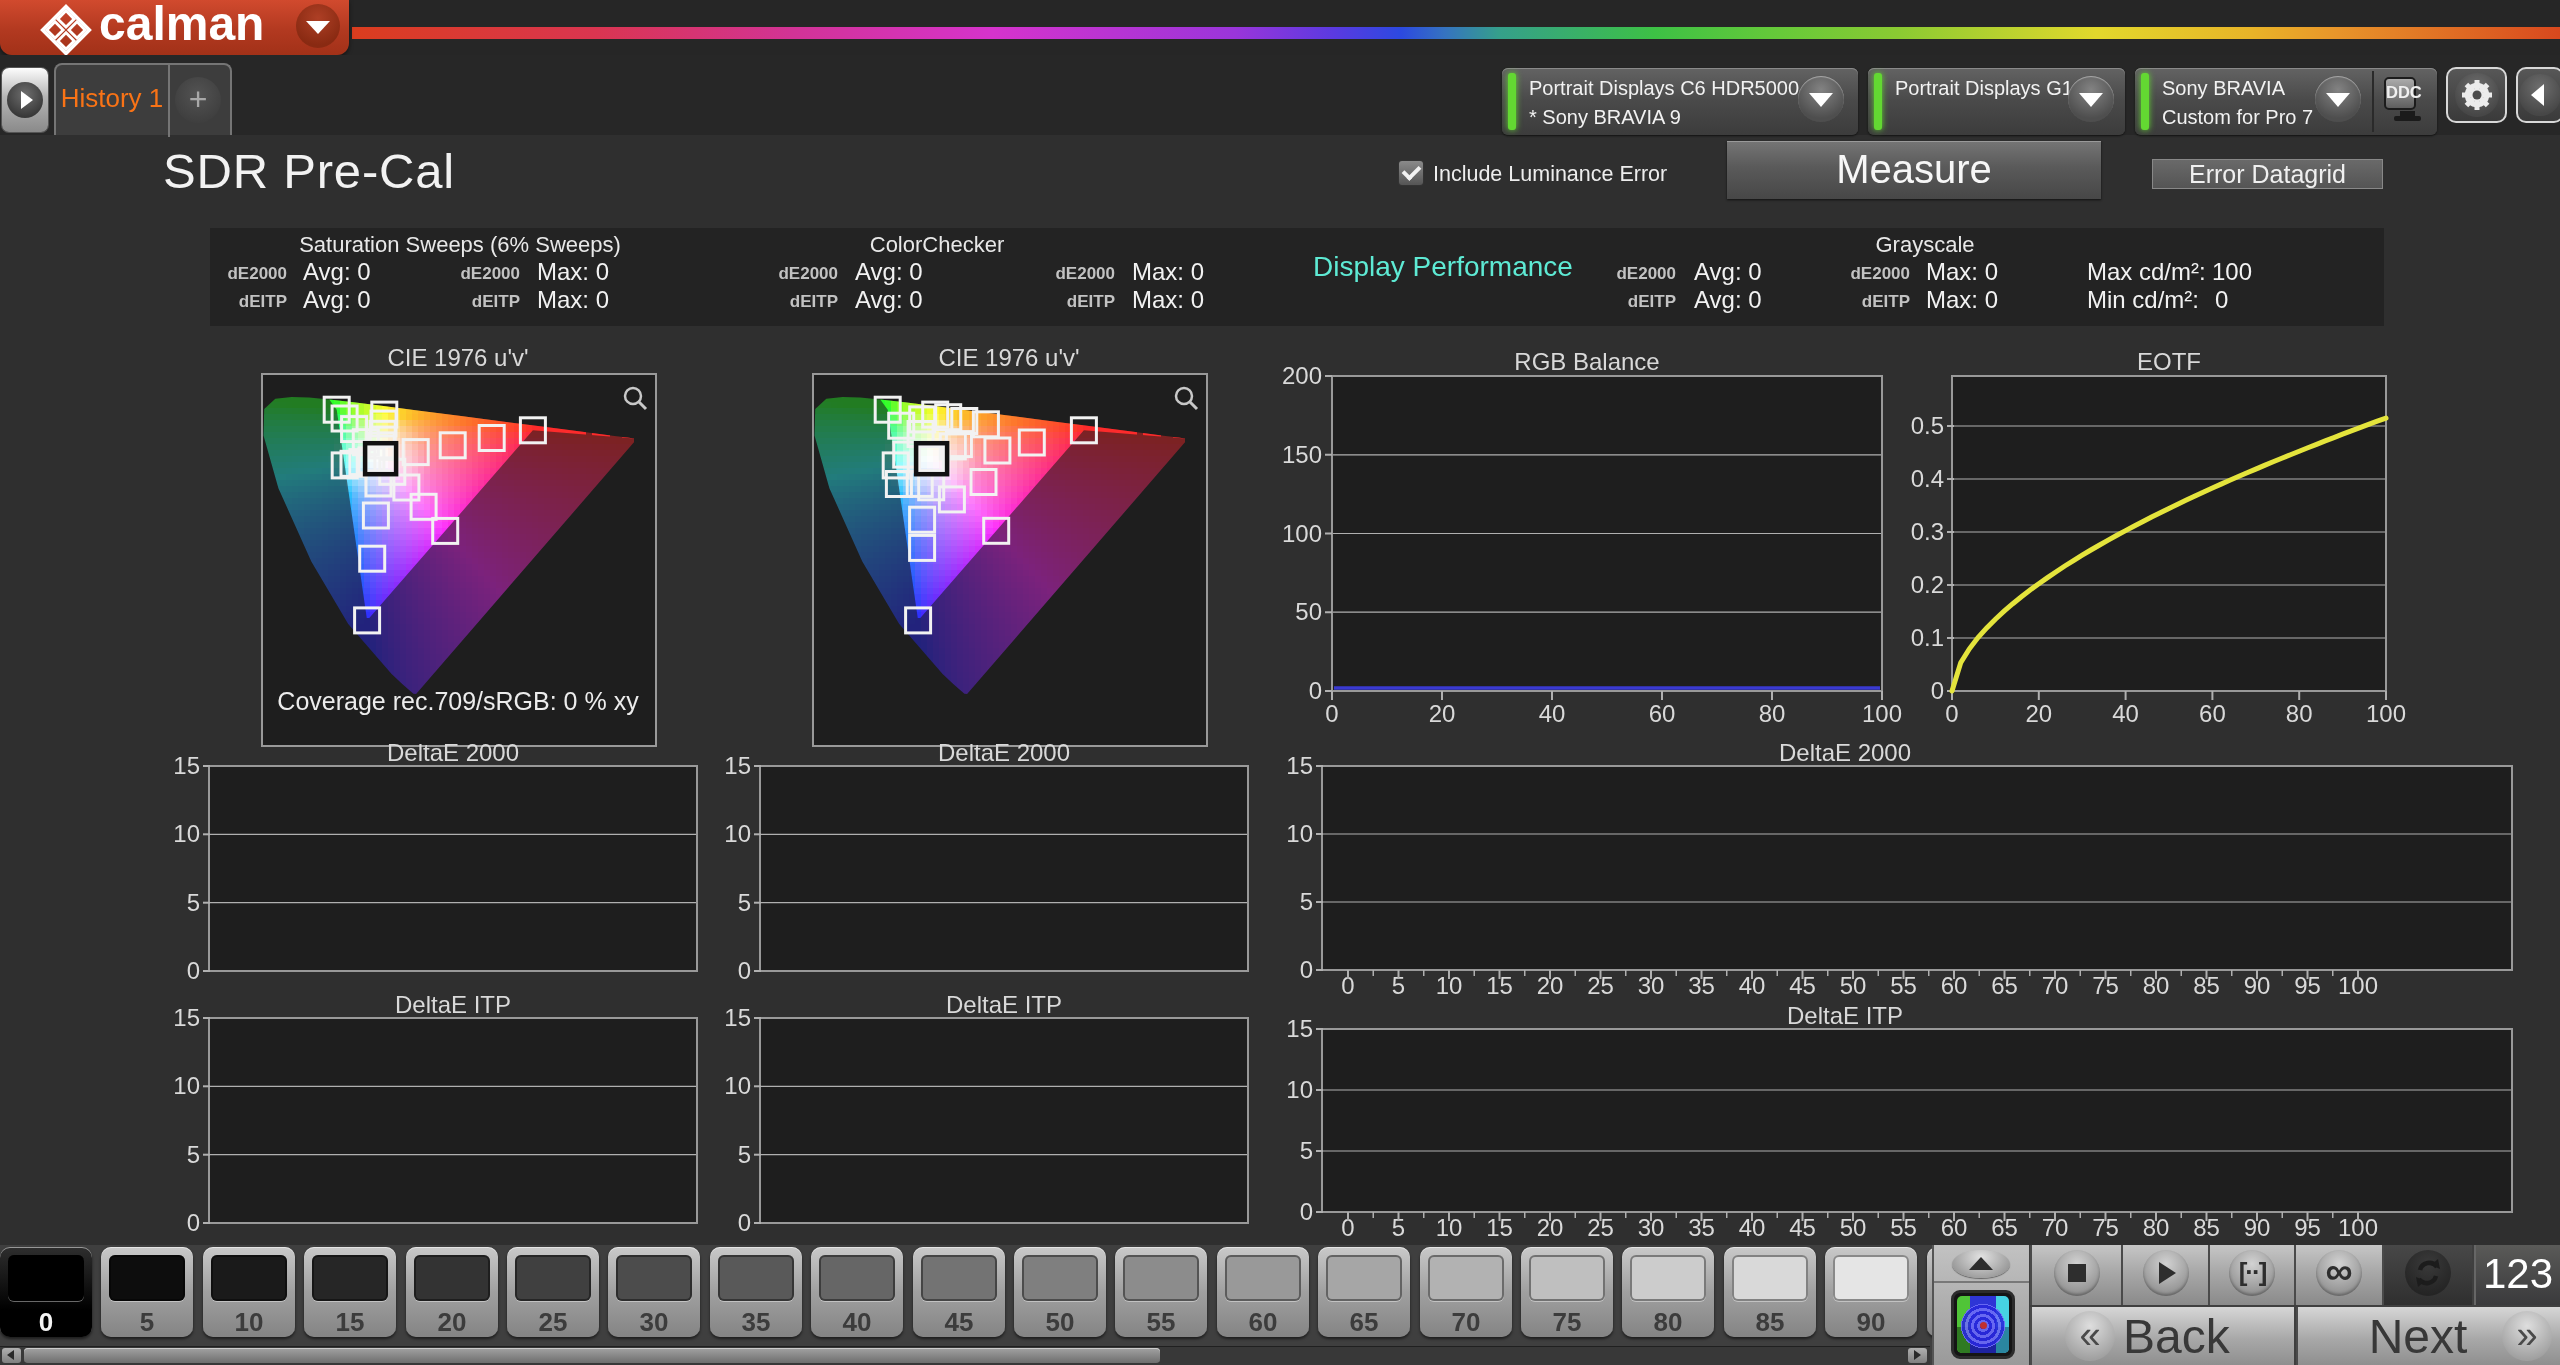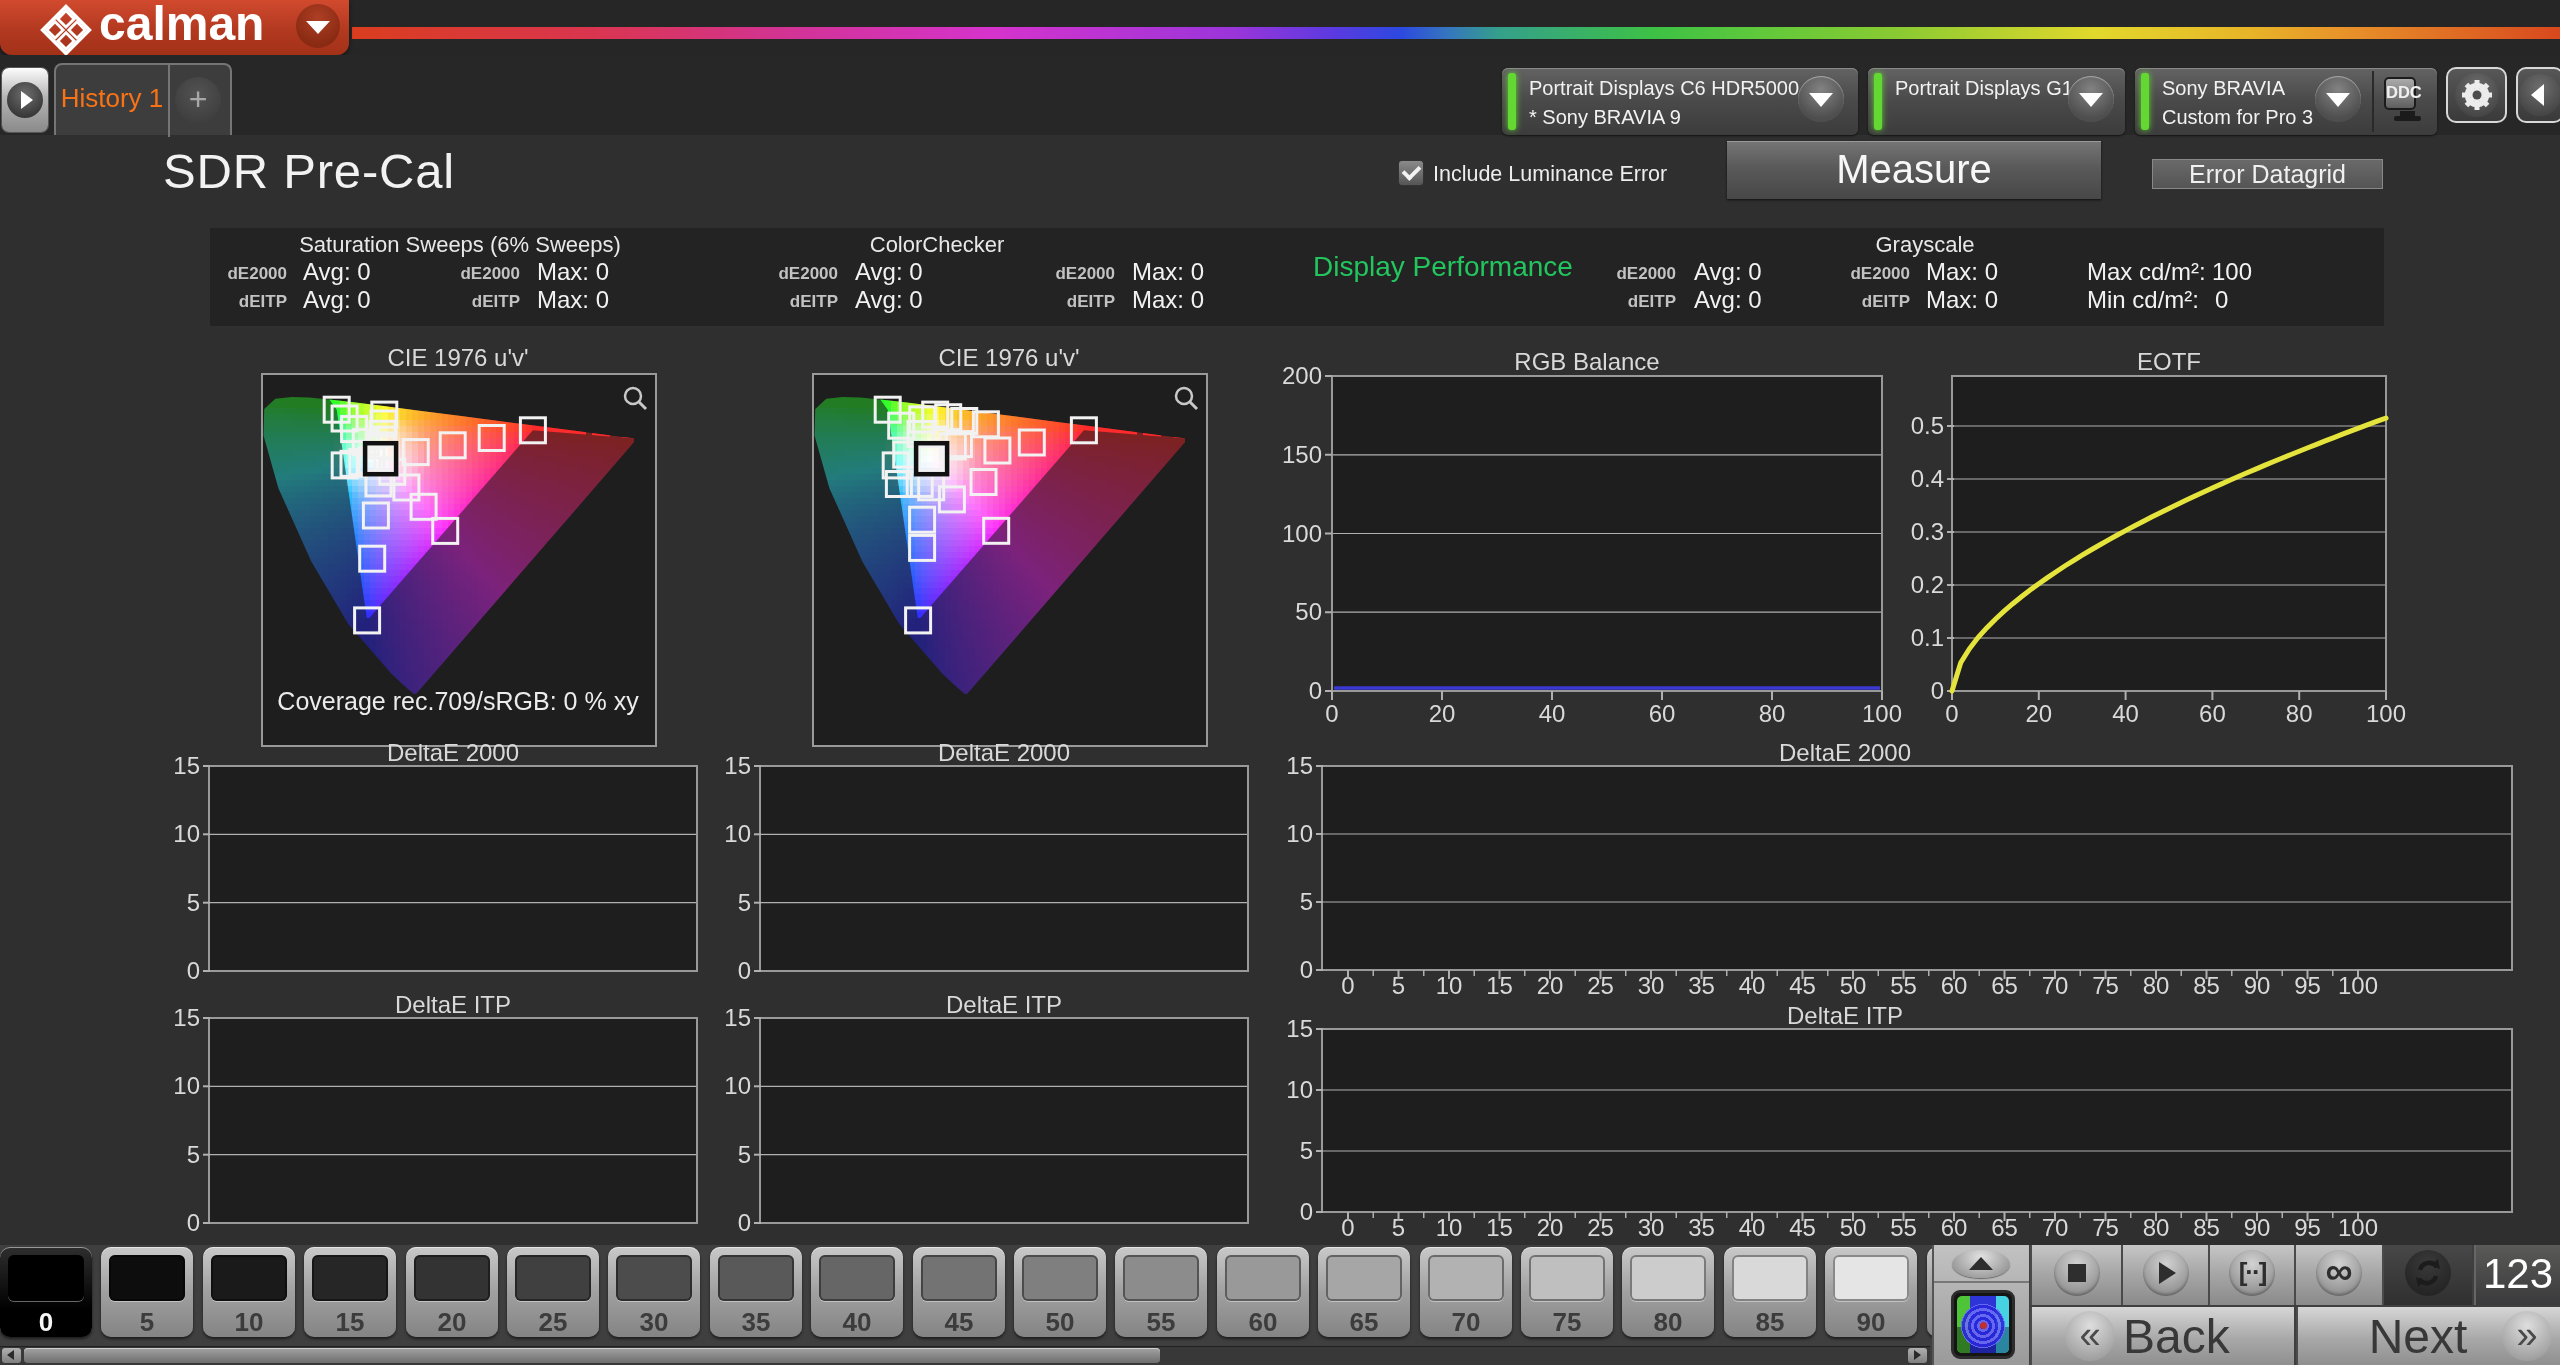--- a/index.html
+++ b/index.html
@@ -105,21 +105,21 @@
     <div class="arr" style="right:14px"></div>
   </div>
 <div class="dd" style="left:1868px;width:257px">
     <div class="green"></div>
     <div class="tx">Portrait Displays G1</div>
     <div class="arr" style="right:11px"></div>
   </div>
 <div class="dd" style="left:2135px;width:302px">
     <div class="green"></div>
     <div class="tx">Sony BRAVIA
-Custom for Pro 3</div>
+Custom for Pro 7</div>
     <div class="arr" style="right:76px"></div>
 <div style="position:absolute;left:237px;top:3px;width:2px;height:61px;background:#2a2a2a"></div>
 <div style="position:absolute;left:249px;top:9px;width:32px;height:33px;border-radius:5px;background:linear-gradient(#ababab,#5e5e5e);border:2.5px solid #1b1b1b;color:#f0f0f0;font-size:16.5px;font-weight:bold;text-align:center;line-height:27px">DDC</div>
 <div style="position:absolute;left:265px;top:43px;width:15px;height:5px;background:#1b1b1b"></div>
 <div style="position:absolute;left:259px;top:48px;width:27px;height:5px;border-radius:2px;background:#1b1b1b"></div>
 </div>
 <div class="sqbtn" style="left:2446px">
     <div class="circ">
 <svg width="44" height="44">
         <g stroke="#ececec" stroke-width="5">
@@ -140,21 +140,21 @@
   </div>
 <div id="title">SDR Pre-Cal</div>
 <div id="chk"></div>
 <div id="chklab">Include Luminance Error</div>
 <div id="measure">Measure</div>
 <div id="showdg">Error Datagrid</div>
 <div id="stats"></div>
 <div class="sh" style="left:250px;top:232px;width:420px">Saturation Sweeps (6% Sweeps)</div>
 <div class="sh" style="left:737px;top:232px;width:400px">ColorChecker</div>
 <div class="sh" style="left:1725px;top:232px;width:400px">Grayscale</div>
-<div style="position:absolute;left:1313px;top:251px;font-size:28px;color:#22c55e">Display Performance</div>
+<div style="position:absolute;left:1313px;top:251px;font-size:28px;color:#5eead4">Display Performance</div>
 <div class="sl" style="left:200px;top:264px;width:87px">dE2000</div>
 <div class="sv" style="left:303px;top:258px">Avg: 0</div>
 <div class="sl" style="left:200px;top:292px;width:87px">dEITP</div>
 <div class="sv" style="left:303px;top:286px">Avg: 0</div>
 <div class="sl" style="left:430px;top:264px;width:90px">dE2000</div>
 <div class="sv" style="left:537px;top:258px">Max: 0</div>
 <div class="sl" style="left:430px;top:292px;width:90px">dEITP</div>
 <div class="sv" style="left:537px;top:286px">Max: 0</div>
 <div class="sl" style="left:748px;top:264px;width:90px">dE2000</div>
 <div class="sv" style="left:855px;top:258px">Avg: 0</div>

